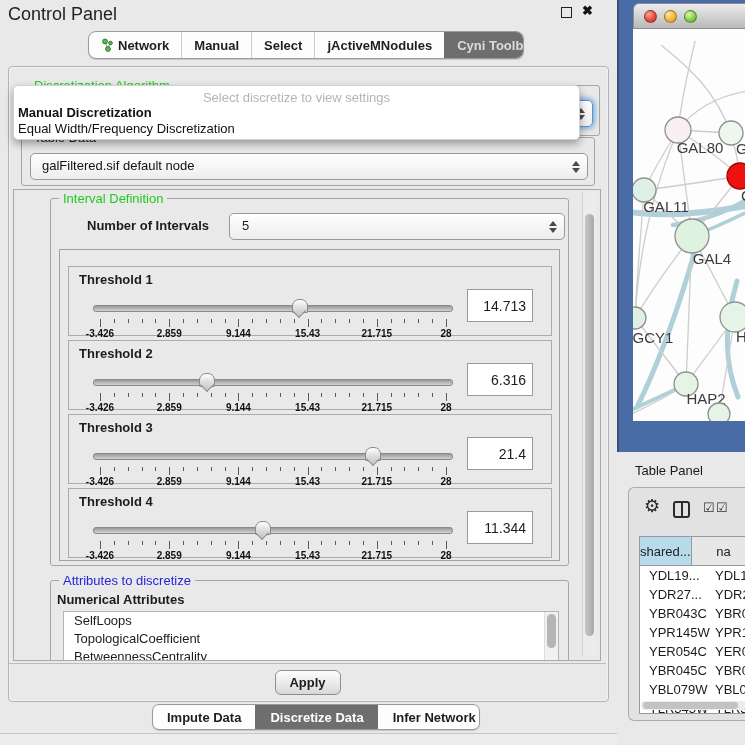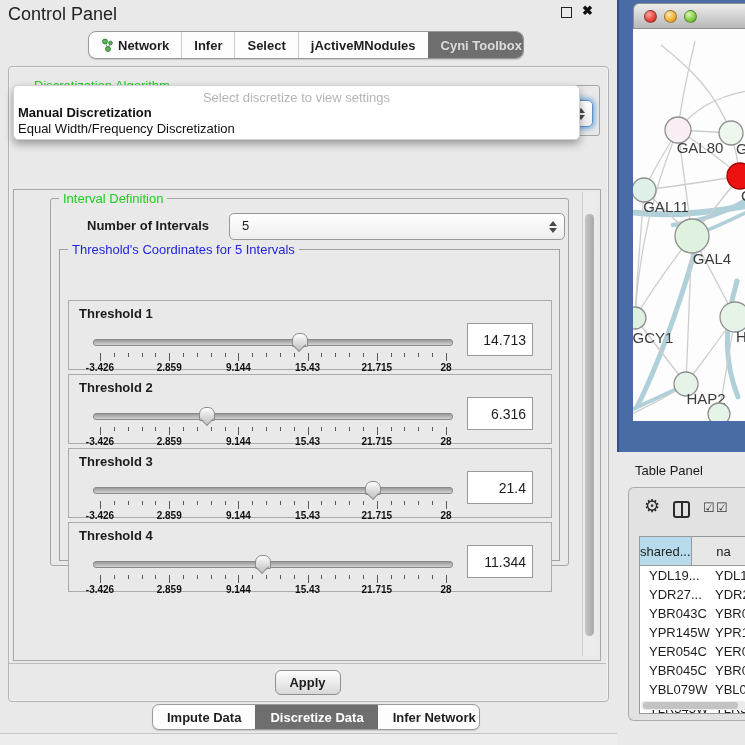--- a/index.html
+++ b/index.html
@@ -58,21 +58,21 @@
   #vThumb{position:absolute;left:2px;top:22px;width:9px;height:422px;border-radius:5px;
           background:linear-gradient(90deg,#c6c6c6,#a9a9a9);}
 
   #intervalGroup{left:36px;top:8px;width:517px;height:366px;}
   #numLabel{position:absolute;left:36px;top:19px;font-weight:bold;font-size:13px;}
   #numSpinner{position:absolute;left:178px;top:14px;width:334px;height:25px;background:linear-gradient(#ffffff,#ededed);
               border:1px solid #989898;border-radius:5px;}
   #numValue{position:absolute;left:12px;top:4px;font-size:13px;}
   #thGroup{position:absolute;left:8px;top:50px;width:499px;height:310px;border:1px solid #a0a0a0;}
 
-  .th-row{position:absolute;left:8px;width:482px;height:68px;border:1px solid #ababab;background:#e9e9e9;margin-top:34px;}
+  .th-row{position:absolute;left:8px;width:482px;height:68px;border:1px solid #ababab;background:#e9e9e9;}
   #th0{top:16px;} #th1{top:90px;} #th2{top:164px;} #th3{top:238px;}
   .th-label{position:absolute;left:10px;top:5px;font-weight:bold;font-size:13px;}
   .slider{position:absolute;left:24px;top:32px;width:360px;height:34px;}
   .track{position:absolute;left:0;right:0;top:6px;height:5px;border-radius:3px;
          background:linear-gradient(#999999,#d2d2d2);border:1px solid #8a8a8a;}
   .rail{position:absolute;left:7px;right:7px;top:0;height:100%;}
   .thumb{position:absolute;top:0;width:14px;height:12px;margin-left:-8px;
          background:linear-gradient(#fefefe,#cfcfcf);border:1px solid #8b8b8b;border-radius:7px 7px 1px 1px;z-index:3;}
   .thumb::after{content:"";position:absolute;left:1.5px;top:6px;width:9px;height:9px;transform:rotate(45deg);
          background:linear-gradient(135deg,#eaeaea,#c2c2c2);border-right:1px solid #8b8b8b;border-bottom:1px solid #8b8b8b;}
@@ -156,21 +156,21 @@
         <svg width="12" height="14" xmlns="http://www.w3.org/2000/svg">
           <line x1="4" y1="4" x2="7" y2="11" stroke="#9a9a9a"></line>
           <line x1="9" y1="5" x2="7" y2="11" stroke="#9a9a9a"></line>
           <circle cx="4" cy="3.5" r="2.4" fill="#5cb85c" stroke="#2d7d2d"></circle>
           <circle cx="9.5" cy="5" r="1.8" fill="#5cb85c" stroke="#2d7d2d"></circle>
           <circle cx="7" cy="11" r="2.4" fill="#5cb85c" stroke="#2d7d2d"></circle>
         </svg>
         <span>Network</span>
       </div>
       <div class="tab">
-        <span>Infer</span>
+        <span>Manual</span>
       </div>
       <div class="tab">
         <span>Select</span>
       </div>
       <div class="tab">
         <span>jActiveMNodules</span>
       </div>
       <div class="tab sel">
         <span>Cyni Toolbox</span>
       </div>
@@ -181,36 +181,45 @@
     <div class="group" id="algoGroup">
       <span class="group-label lab-green">Discretization Algorithm</span>
       <div id="algoCombo">
         <span class="stepper">
             <span class="arr-up"></span>
             <span class="arr-dn"></span>
           </span>
       </div>
     </div>
 
+    <div class="group" id="tableDataGroup">
+      <span class="group-label lab-black">Table Data</span>
+      <div id="tableDataCombo">
+        <span id="tableDataValue">galFiltered.sif default node</span>
+        <span class="stepper">
+            <span class="arr-up"></span>
+            <span class="arr-dn"></span>
+          </span>
+      </div>
+    </div>
 
     <div class="abs" id="scrollPanel">
 
       <div class="group" id="intervalGroup">
         <span class="group-label lab-green">Interval Definition</span>
         <span id="numLabel">Number of Intervals</span>
         <div id="numSpinner">
           <span id="numValue">5</span>
           <span class="stepper">
               <span class="arr-up"></span>
               <span class="arr-dn"></span>
             </span>
         </div>
 
         <div id="thGroup">
-          <span class="group-label lab-blue">Threshold's Coordinates for 5 Intervals</span>
 
           <div class="th-row" id="th0">
             <div class="th-label">Threshold 1</div>
             <div class="slider">
               <div class="track"></div>
               <div class="rail">
                   <div class="thumb" style="left: 57.7%;"></div>
                 </div>
               <div class="ticks">
                   <span class="tick major" style="left: 0%;"></span>
@@ -388,20 +397,34 @@
                   <span class="tick-lab" style="left: 60%;">15.43</span>
                   <span class="tick-lab" style="left: 80%;">21.715</span>
                   <span class="tick-lab" style="left: 100%;">28</span>
                 </div>
             </div>
             <div class="th-value">11.344</div>
           </div>
         </div>
       </div>
 
+      <div class="group" id="attrGroup">
+        <span class="group-label lab-blue">Attributes to discretize</span>
+        <span id="attrTitle">Numerical Attributes</span>
+        <div id="attrList">
+          <div id="attrItems">
+              <div class="attr-item">SelfLoops</div>
+              <div class="attr-item">TopologicalCoefficient</div>
+              <div class="attr-item">BetweennessCentrality</div>
+            </div>
+          <div id="attrScroll">
+              <div id="attrThumb"></div>
+            </div>
+        </div>
+      </div>
 
       <div class="abs" id="vScroll">
           <div id="vThumb"></div>
         </div>
     </div>
 
     <div class="abs" id="bottomBar">
       <div id="applyBtn">Apply</div>
     </div>
   </div>

